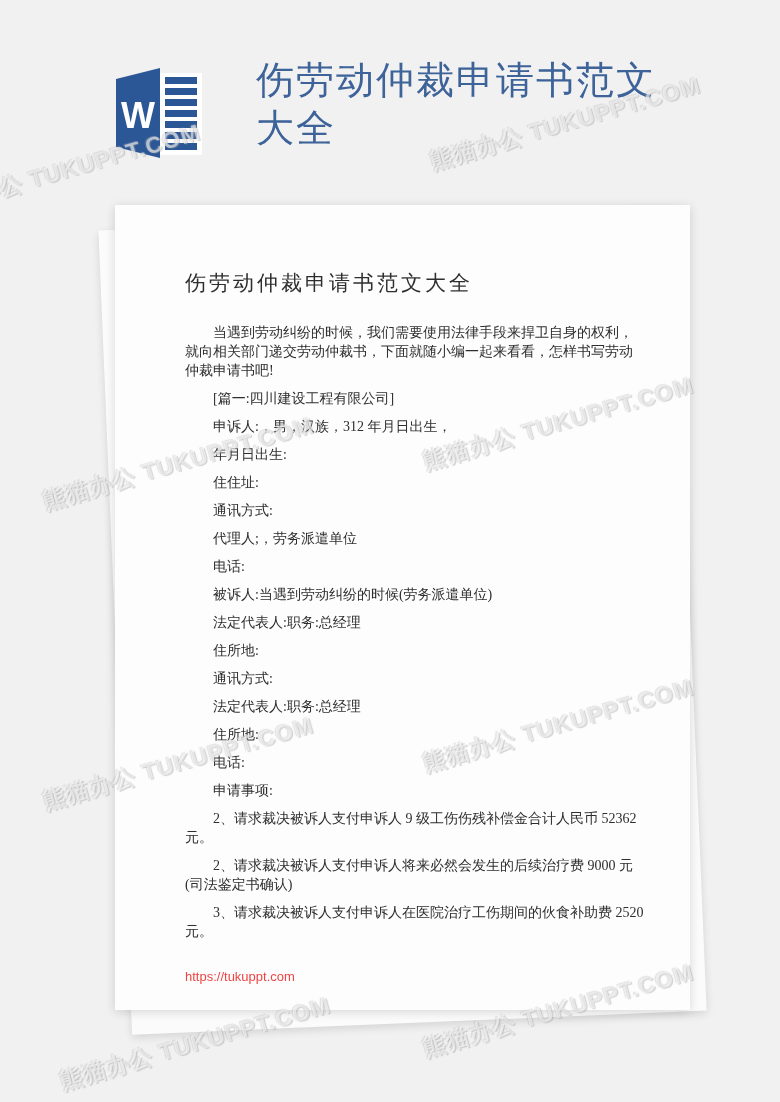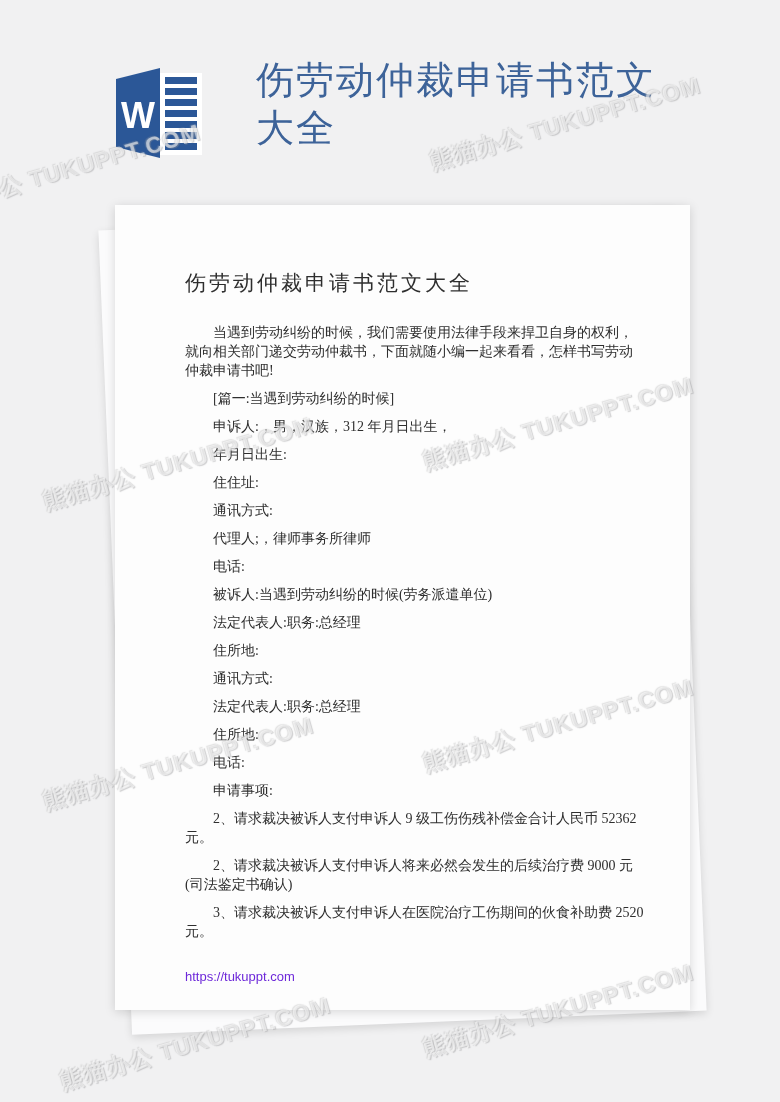--- a/index.html
+++ b/index.html
@@ -73,21 +73,21 @@
     margin: 0 0 9px 0;
     line-height: 19px;
     text-indent: 2em;
   }
   .doc-footer {
     position: absolute;
     left: 70px;
     bottom: 26px;
     font-family: "Liberation Sans", sans-serif;
     font-size: 13px;
-    color: #6d28d9;
+    color: #ef4444;
     text-decoration: none;
   }
 
   
   .wm-layer {
     position: absolute;
     inset: 0;
     pointer-events: none;
     z-index: 5;
   }
@@ -125,26 +125,26 @@
   </svg>
 
   <div class="header-title">伤劳动仲裁申请书范文大全</div>
 
   <div class="page-back"></div>
 
   <div class="page">
     <div class="doc">
       <h1 class="doc-title">伤劳动仲裁申请书范文大全</h1>
       <p>当遇到劳动纠纷的时候，我们需要使用法律手段来捍卫自身的权利，就向相关部门递交劳动仲裁书，下面就随小编一起来看看，怎样书写劳动仲裁申请书吧!</p>
-      <p>[篇一:当遇到劳动纠纷的时候]</p>
+      <p>[篇一:四川建设工程有限公司]</p>
       <p>申诉人:，男，汉族，312 年月日出生，</p>
       <p>年月日出生:</p>
       <p>住住址:</p>
       <p>通讯方式:</p>
-      <p>代理人;，律师事务所律师</p>
+      <p>代理人;，劳务派遣单位</p>
       <p>电话:</p>
       <p>被诉人:当遇到劳动纠纷的时候(劳务派遣单位)</p>
       <p>法定代表人:职务:总经理</p>
       <p>住所地:</p>
       <p>通讯方式:</p>
       <p>法定代表人:职务:总经理</p>
       <p>住所地:</p>
       <p>电话:</p>
       <p>申请事项:</p>
       <p>2、请求裁决被诉人支付申诉人 9 级工伤伤残补偿金合计人民币 52362 元。</p>

